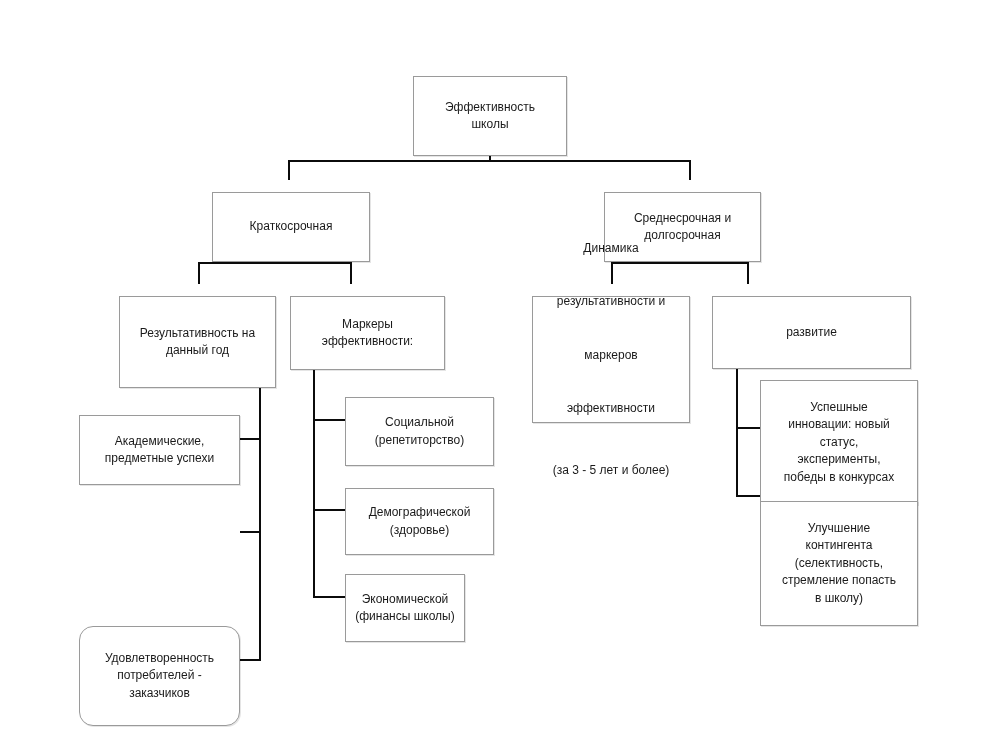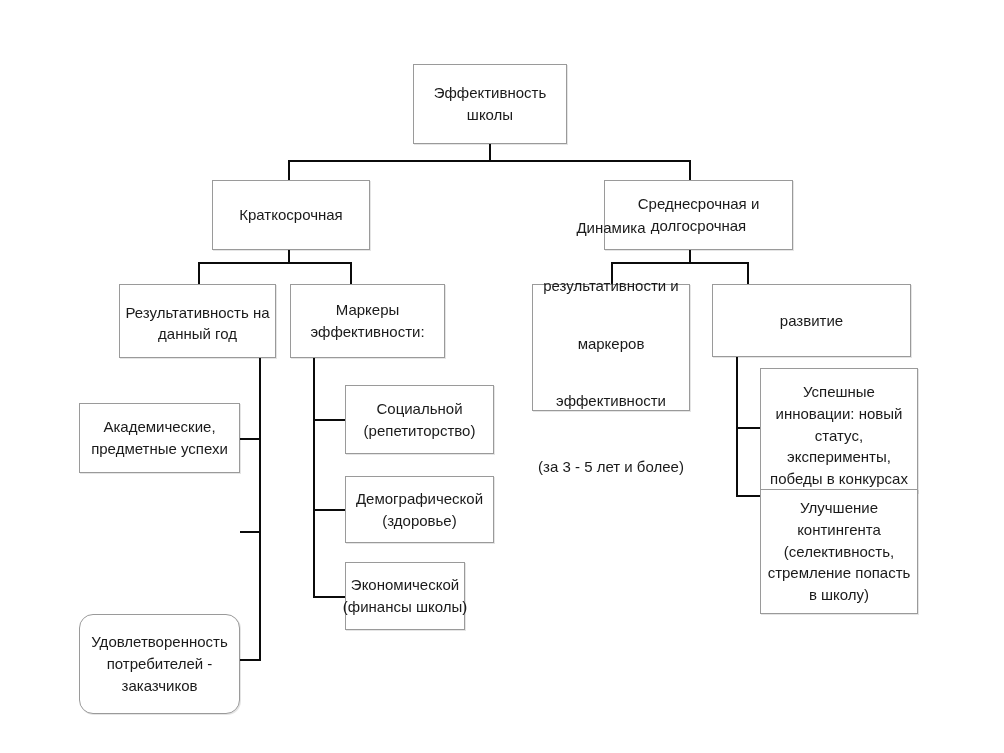--- a/index.html
+++ b/index.html
@@ -21,24 +21,25 @@
     position: absolute;
     box-sizing: border-box;
     border: 1px solid #9a9a9a;
     background: #ffffff;
     color: #1a1a1a;
     display: flex;
     flex-direction: column;
     align-items: center;
     justify-content: center;
     text-align: center;
-    font-size: 15px;
+    font-size: 12px;
     line-height: 1.45;
-    padding: 12px 6px;
+    padding: 5px 6px;
     box-shadow: 1px 1px 0 rgba(0,0,0,0.10);
+    margin-top: 12px;
   }
   .node .ln {
     display: block;
     white-space: nowrap;
   }
   .conn {
     position: absolute;
     background: #0b0b0b;
   }
   .conn.h { height: 2px; }
@@ -80,26 +81,26 @@
 
   <div class="node" style="left:413px; top:64px; width:154px; height:80px;">
     <span class="ln">Эффективность</span>
     <span class="ln">школы</span>
   </div>
 
   <div class="node" style="left:212px; top:180px; width:158px; height:70px;">
     <span class="ln">Краткосрочная</span>
   </div>
 
-  <div class="node" style="left:604px; top:180px; width:189px; height:70px;">
+  <div class="node" style="left:604px; top:180px; width:157px; height:70px;">
     <span class="ln">Среднесрочная и</span>
     <span class="ln">долгосрочная</span>
   </div>
 
-  <div class="node" style="left:119px; top:284px; width:157px; height:74px;justify-content:flex-end;">
+  <div class="node" style="left:119px; top:284px; width:157px; height:92px;">
     <span class="ln">Результативность на</span>
     <span class="ln">данный год</span>
   </div>
 
   <div class="node" style="left:290px; top:284px; width:155px; height:74px;">
     <span class="ln">Маркеры</span>
     <span class="ln">эффективности:</span>
   </div>
 
   <div class="node" style="left:532px; top:284px; width:158px; height:127px;gap:36px;">
@@ -134,21 +135,21 @@
   <div class="node" style="left:345px; top:476px; width:149px; height:67px;text-align:center;">
     <span class="ln">Демографической</span>
     <span class="ln">(здоровье)</span>
   </div>
 
   <div class="node" style="left:345px; top:562px; width:120px; height:68px;">
     <span class="ln">Экономической</span>
     <span class="ln">(финансы школы)</span>
   </div>
 
-  <div class="node" style="left:760px; top:368px; width:158px; height:125px;justify-content:space-between;">
+  <div class="node" style="left:760px; top:368px; width:158px; height:125px;">
     <span class="ln">Успешные</span>
     <span class="ln">инновации: новый</span>
     <span class="ln">статус,</span>
     <span class="ln">эксперименты,</span>
     <span class="ln">победы в конкурсах</span>
   </div>
 
   <div class="node" style="left:760px; top:489px; width:158px; height:125px;">
     <span class="ln">Улучшение</span>
     <span class="ln">контингента</span>

